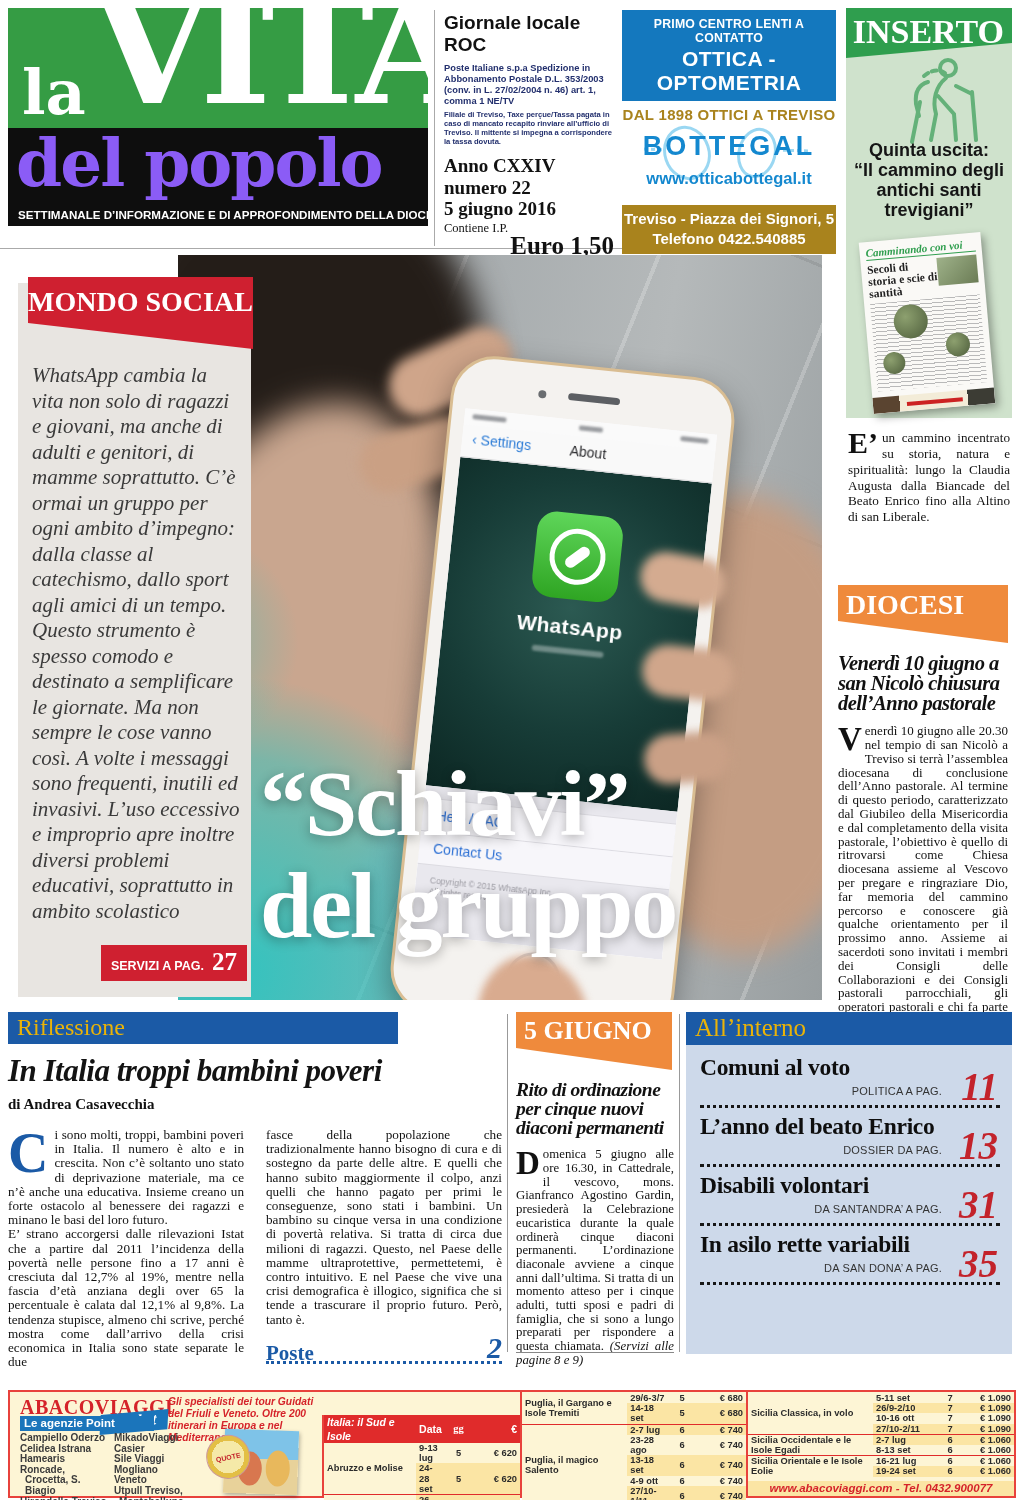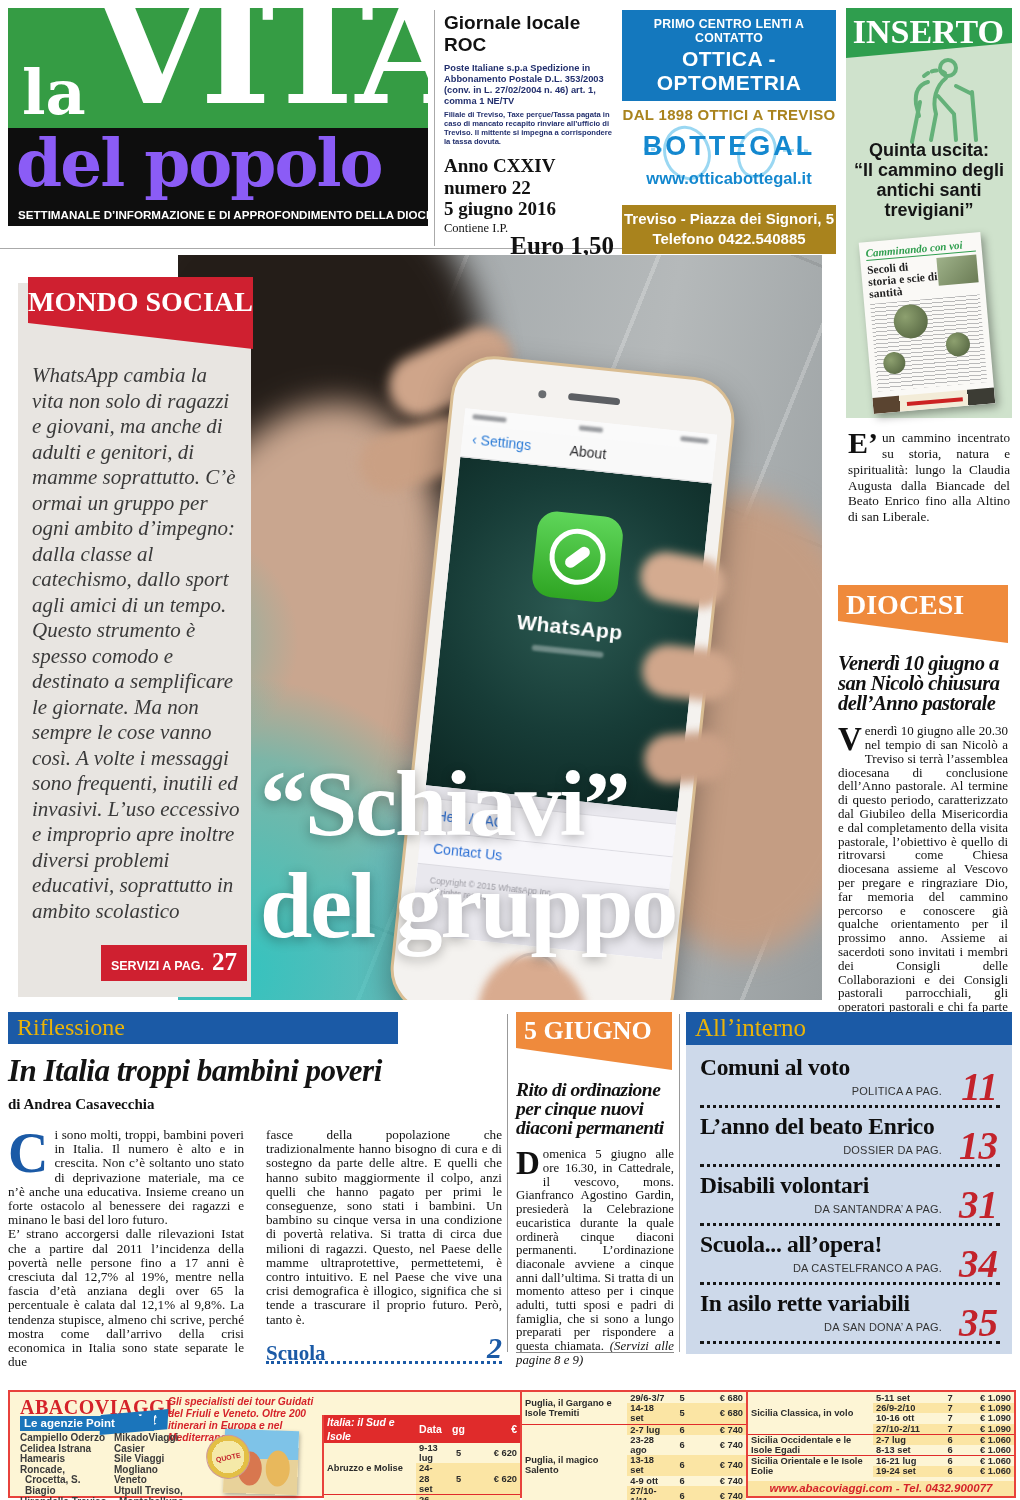--- a/index.html
+++ b/index.html
@@ -378,21 +378,21 @@
     <div id="rif-headline">In Italia troppi bambini poveri</div>
     <div id="rif-byline">di Andrea Casavecchia</div>
     <div id="rif-cols">
       <div class="rif-col">
         <span class="dropcap" id="rif-drop">C</span><span>i sono molti, troppi, bambini poveri in Italia. Il numero è alto e in crescita. Non c’è soltanto uno stato di deprivazione materiale, ma ce n’è anche una educativa. Insieme creano un forte ostacolo al benessere dei ragazzi e minano le basi del loro futuro.</span>
         <div>E’ strano accorgersi dalle rilevazioni Istat che a partire dal 2011 l’incidenza della povertà nelle persone fino a 17 anni è cresciuta dal 12,7% al 19%, mentre nella fascia d’età anziana degli over 65 la percentuale è calata dal 12,1% al 9,8%. La tendenza stupisce, almeno chi scrive, perché mostra come dall’arrivo della crisi economica in Italia sono state separate le due</div>
       </div>
       <div class="rif-col">
         <span>fasce della popolazione che tradizionalmente hanno bisogno di cura e di sostegno da parte delle altre. E quelli che hanno subito maggiormente il colpo, anzi quelli che hanno pagato per primi le conseguenze, sono stati i bambini. Un bambino su cinque versa in una condizione di povertà relativa. Si tratta di circa due milioni di ragazzi. Questo, nel Paese delle mamme ultraprotettive, permettetemi, è contro intuitivo. E nel Paese che vive una crisi demografica è illogico, significa che si tende a trascurare il proprio futuro. Però, tanto è.</span>
         <div id="segue">
-          <span class="s">Scuola</span>
+          <span class="s">Poste</span>
           <span class="n">2</span>
         </div>
       </div>
     </div>
   </div>
   <div class="abs vline" style="left:507px;top:1014px;height:338px;background:#999;"></div>
 
   <div class="abs" id="cinque">
     <div class="col-banner">5 GIUGNO</div>
     <div class="col-heading">Rito di ordinazione per cinque nuovi diaconi permanenti</div>
@@ -413,25 +413,20 @@
       </div>
       <div class="ai-item">
         <div class="ai-title">L’anno del beato Enrico</div>
         <div class="ai-ref">DOSSIER DA PAG.</div>
         <div class="ai-page">13</div>
       </div>
       <div class="ai-item">
         <div class="ai-title">Disabili volontari</div>
         <div class="ai-ref">DA SANTANDRA’ A PAG.</div>
         <div class="ai-page">31</div>
-      </div>
-      <div class="ai-item">
-        <div class="ai-title">Scuola... all’opera!</div>
-        <div class="ai-ref">DA CASTELFRANCO A PAG.</div>
-        <div class="ai-page">34</div>
       </div>
       <div class="ai-item">
         <div class="ai-title">In asilo rette variabili</div>
         <div class="ai-ref">DA SAN DONA’ A PAG.</div>
         <div class="ai-page">35</div>
       </div>
     </div>
   </div>
 
   <div class="abs" id="abaco">
@@ -462,21 +457,21 @@
         <div id="sticker">QUOTE</div>
       </div>
     </div>
 
     <div class="ad-panel" id="ad-p2">
       <table class="trips">
         <tbody>
             <tr class="thead">
           <td class="thead-name">Italia: il Sud e Isole</td>
           <td>Data</td>
-          <td style="text-align:center;">gg</td>
+          <td style="text-align:center;font-family:Liberation Serif, serif;">gg</td>
           <td style="text-align:right;">€</td>
         </tr>
         <tr>
           <td class="tname" rowspan="2">Abruzzo e Molise</td>
           <td class="tdate">9-13 lug</td>
           <td class="tgg">5</td>
           <td class="teur">€ 620</td>
         </tr>
         <tr class="alt">
           <td class="tdate">24-28 set</td>

